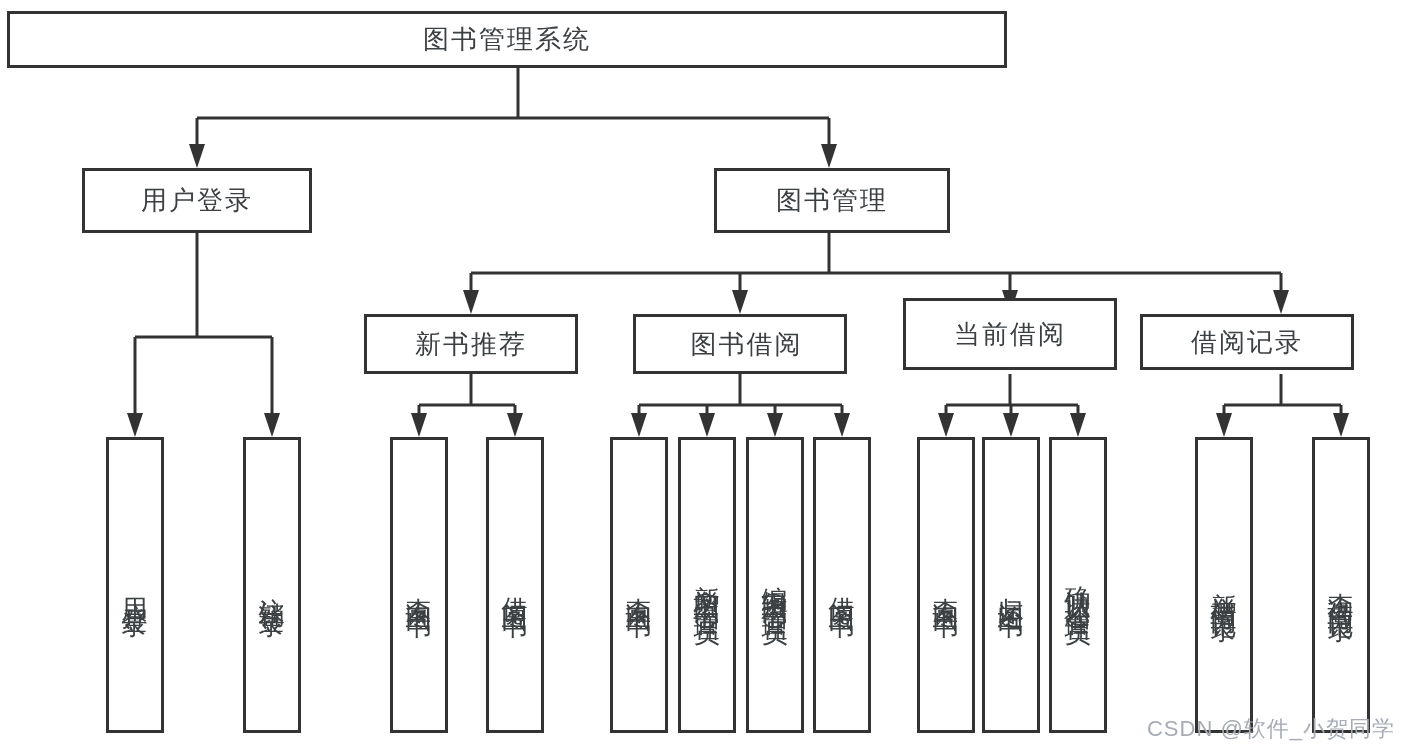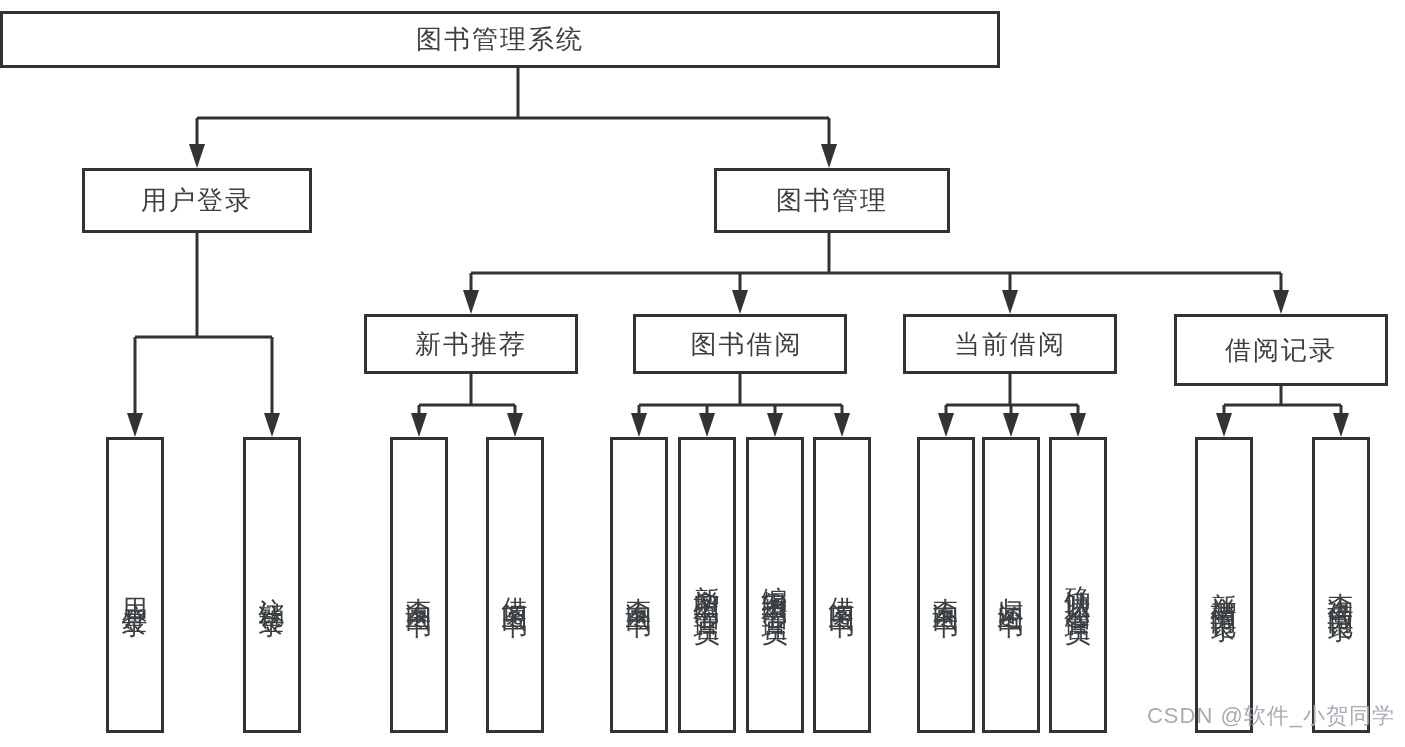--- a/index.html
+++ b/index.html
@@ -42,21 +42,21 @@
     text-orientation: mixed;
     letter-spacing: 5px;
     white-space: normal;
     line-height: 1;
     font-size: 26px;
     padding-top: 4px;
   }
   .watermark {
     position: absolute;
     right: 10px;
-    bottom: 16px;
+    bottom: 3px;
     font-size: 22px;
     letter-spacing: 1px;
     color: var(--watermark);
     z-index: 5;
     white-space: nowrap;
   }
 </style>
 </head>
 <body>
 
@@ -110,29 +110,29 @@
       <polygon points="707,437 699,413 715,413" fill="#333333"></polygon>
       <polygon points="775,437 767,413 783,413" fill="#333333"></polygon>
       <polygon points="842,437 834,413 850,413" fill="#333333"></polygon>
       <polygon points="946,437 938,413 954,413" fill="#333333"></polygon>
       <polygon points="1011,437 1003,413 1019,413" fill="#333333"></polygon>
       <polygon points="1078,437 1070,413 1086,413" fill="#333333"></polygon>
       <polygon points="1224,437 1216,413 1232,413" fill="#333333"></polygon>
       <polygon points="1341,437 1333,413 1349,413" fill="#333333"></polygon>
     </svg>
 
-  <div class="box" style="left:0; top:11px; width:1000px; height:57px;">图书管理系统</div>
+  <div class="box" style="left:7px; top:11px; width:1000px; height:57px;">图书管理系统</div>
 
   <div class="box" style="left:82px; top:168px; width:230px; height:65px;">用户登录</div>
   <div class="box" style="left:714px; top:168px; width:236px; height:65px;">图书管理</div>
 
   <div class="box" style="left:364px; top:314px; width:214px; height:60px;text-align:center;">新书推荐</div>
   <div class="box" style="left:633px; top:314px; width:214px; height:60px;padding-left:13px;">图书借阅</div>
-  <div class="box" style="left:903px; top:314px; width:214px; height:60px;">当前借阅</div>
-  <div class="box" style="left:1174px; top:314px; width:214px; height:72px;">借阅记录</div>
+  <div class="box" style="left:903px; top:298px; width:214px; height:72px;">当前借阅</div>
+  <div class="box" style="left:1140px; top:314px; width:214px; height:56px;">借阅记录</div>
 
   <div class="box vbox" style="left:106px; top:437px; width:58px; height:296px;">用户登录</div>
   <div class="box vbox" style="left:243px; top:437px; width:58px; height:296px;">注销登录</div>
 
   <div class="box vbox" style="left:390px; top:437px; width:58px; height:296px;">查询图书</div>
   <div class="box vbox" style="left:486px; top:437px; width:58px; height:296px;">借阅图书</div>
 
   <div class="box vbox" style="left:610px; top:437px; width:58px; height:296px;">查询图书</div>
   <div class="box vbox" style="left:678px; top:437px; width:58px; height:296px;">新增图书（管理员）</div>
   <div class="box vbox" style="left:746px; top:437px; width:58px; height:296px;">编辑图书（管理员）</div>

